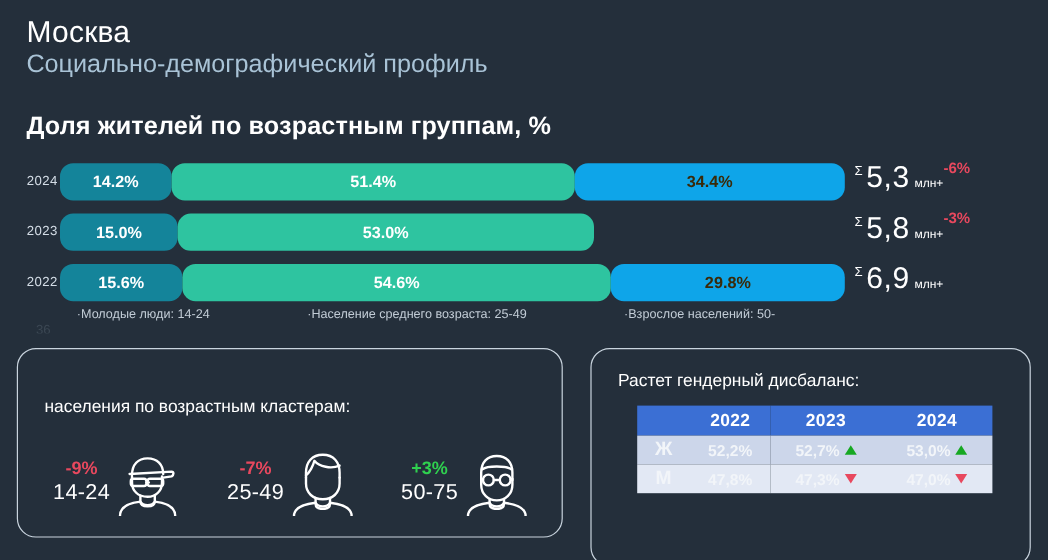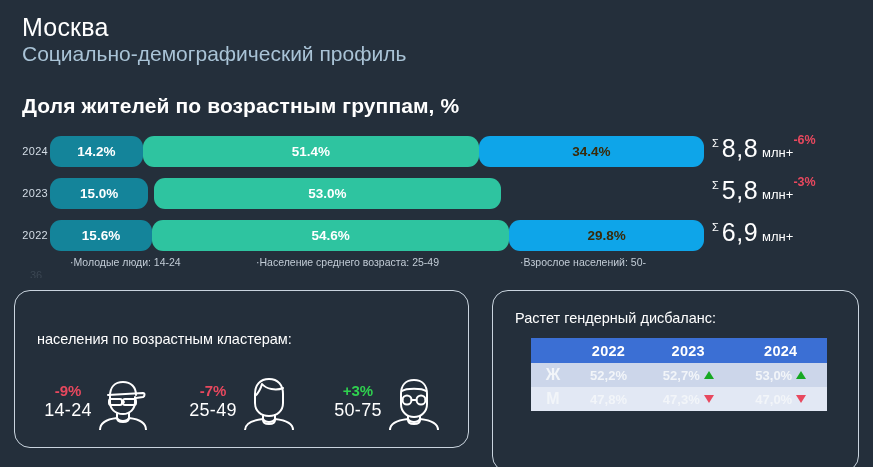--- a/index.html
+++ b/index.html
@@ -97,21 +97,21 @@
     white-space: nowrap;
   }
   .sigma { font-size: 11px; color: #ffffff; align-self: flex-start; margin-top: 3px; }
   .total-num {
     font-size: 25px;
     font-weight: 400;
     color: #ffffff;
     margin-left: 3px;
     letter-spacing: .5px;
   }
-  .total-unit { font-size: 13px; color: #ffffff; margin-left: 4px; }
+  .total-unit { font-size: 10px; color: #ffffff; margin-left: 4px; }
   .total-delta {
     font-size: 12.5px;
     font-weight: 700;
     color: #e8485e;
     align-self: flex-start;
     margin-top: -1px;
     margin-left: 0px;
   }
 
   
@@ -121,21 +121,21 @@
     top: 256px;
     width: 740px;
     height: 18px;
   }
   .legend-item {
     position: absolute;
     font-size: 10.5px;
     color: #c2ccd6;
     white-space: nowrap;
   }
-  #legend-young { left: 20px; }
+  #legend-young { left: 14px; }
   #legend-mid   { left: 206px; }
   #legend-old   { left: 470px; }
 
   #ghost-artifact {
     position: absolute;
     left: 30px;
     top: 270px;
     font-size: 11px;
     color: #3b4753;
     overflow: hidden;
@@ -261,31 +261,31 @@
 
   <div class="bar-row">
     <div class="year-label">2024</div>
     <div class="bar-track">
       <div class="seg seg-young" style="width: 14.2%;">14.2%</div>
       <div class="seg seg-mid" style="width: 51.4%;">51.4%</div>
       <div class="seg seg-old" style="width: 34.4%;">34.4%</div>
     </div>
     <div class="total-wrap">
       <span class="sigma">Σ</span>
-      <span class="total-num">8,8</span>
+      <span class="total-num">5,3</span>
       <span class="total-unit">млн+</span>
       <span class="total-delta">-6%</span>
     </div>
   </div>
 
   <div class="bar-row">
     <div class="year-label">2023</div>
     <div class="bar-track">
       <div class="seg seg-young" style="width: 15%;">15.0%</div>
-      <div class="seg seg-mid" style="width: 53%; margin-left: 6px;">53.0%</div>
+      <div class="seg seg-mid" style="width: 53%;">53.0%</div>
     </div>
     <div class="total-wrap">
       <span class="sigma">Σ</span>
       <span class="total-num">5,8</span>
       <span class="total-unit">млн+</span>
       <span class="total-delta">-3%</span>
     </div>
   </div>
 
   <div class="bar-row">

